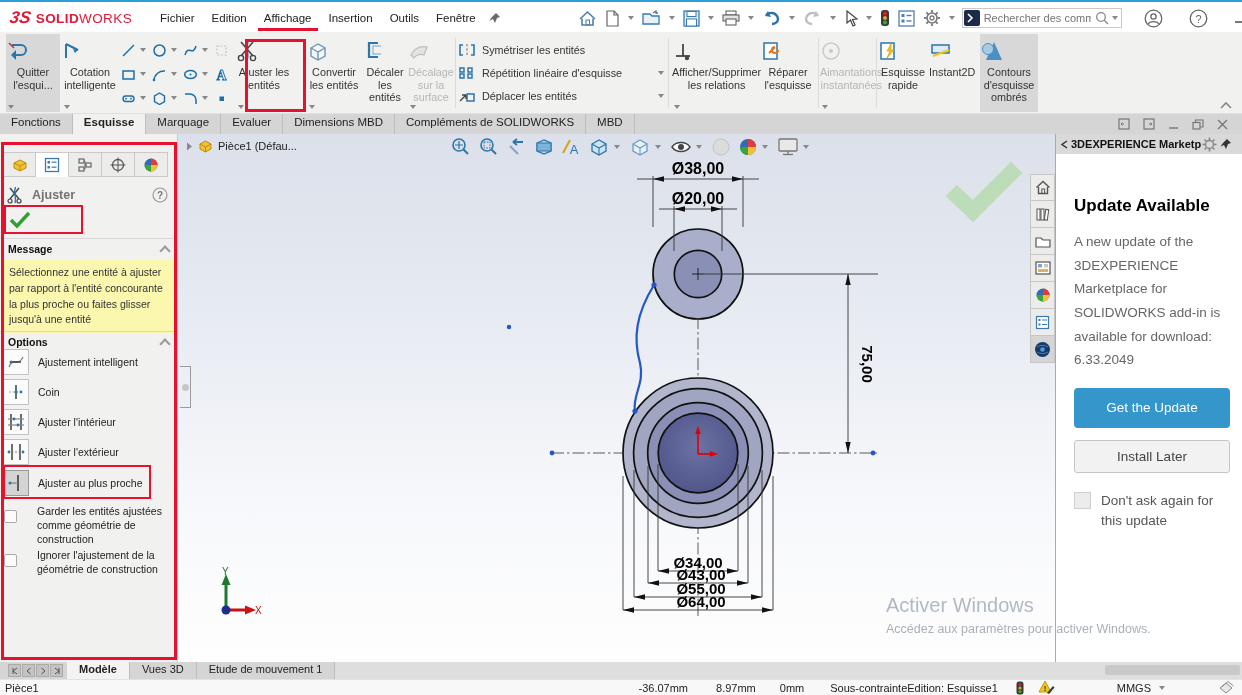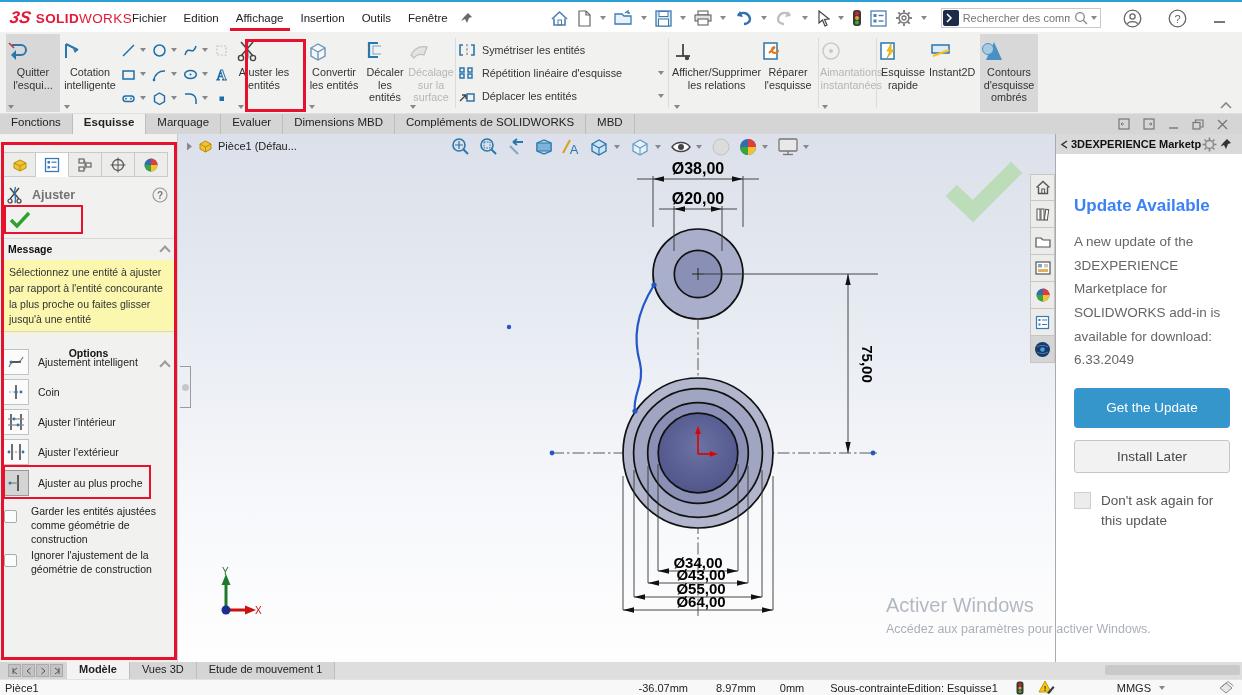--- a/index.html
+++ b/index.html
@@ -6,28 +6,28 @@
   html,body { width:1242px; height:695px; overflow:hidden; }
   body { font-family:"Liberation Sans","DejaVu Sans",sans-serif; font-size:11.5px; color:#222; background:#fff; }
   .app { position:relative; width:1242px; height:695px; background:#fff; border-top:2px solid #2ba0d4; }
 
   
   .titlebar { position:absolute; left:0; top:2px; width:100%; height:28px; background:#fff; display:flex; align-items:center; }
   .logo { display:flex; align-items:baseline; margin-left:10px; color:#e31837; white-space:nowrap; }
   .logo .mark { font-style:italic; font-weight:bold; font-size:17px; transform:skewX(-10deg); margin-right:5px; }
   .logo .solid { font-weight:bold; font-size:13.5px; letter-spacing:.4px; }
   .logo .works { font-weight:normal; font-size:13.5px; letter-spacing:.4px; }
-  .menus { display:flex; gap:17px; }
+  .menus { display:flex; gap:17px; margin-left:28px; }
   .menus span { cursor:default; position:relative; }
   .menus span.u-red::after { content:""; position:absolute; left:-6px; right:-6px; bottom:-7px; height:3px; background:#e8112d; }
   .pin-icon { margin-left:12px; }
   .qat { display:flex; align-items:center; gap:4px; margin-left:74px; }
   .qat .tbtn { display:flex; align-items:center; padding:2px 2px; }
   .caret { width:0; height:0; border-left:3.5px solid transparent; border-right:3.5px solid transparent; border-top:4px solid #888; margin:0 2px; }
-  .searchbox { display:flex; align-items:center; width:160px; height:20px; border:1px solid #c9c9c9; background:#fff; margin-left:12px; padding:1px; }
+  .searchbox { display:flex; align-items:center; width:160px; height:20px; border:1px solid #c9c9c9; background:#fff; margin-left:5px; padding:1px; }
   .searchbox .sicon { width:16px; height:16px; background:#1d2a4a; border-radius:2px; display:flex; align-items:center; justify-content:center; }
   .searchbox input { border:none; outline:none; flex:1; font-size:11px; color:#555; min-width:0; padding:0 4px; font-family:inherit; }
   .win-ctl { display:flex; align-items:center; gap:26px; margin-left:22px; color:#555; }
 
   
   .ribbon { position:absolute; left:0; top:30px; width:100%; height:82px; background:#f1f1f0; border-bottom:1px solid #e0e0e0; }
   .rbtn { position:absolute; top:2px; height:78px; display:flex; flex-direction:column; align-items:flex-start; text-align:center; font-size:10.8px; line-height:1.18; color:#333; padding-top:4px; }
   .rbtn .ricon { height:26px; display:flex; align-items:center; }
   .rbtn .rlabel { margin-top:2px; }
   .rbtn .caret { margin-top:auto; margin-bottom:3px; }
@@ -60,42 +60,42 @@
   .pm-title { position:absolute; left:6px; top:52px; display:flex; align-items:center; gap:6px; font-size:12.5px; font-weight:bold; color:#737373; width:166px; }
   .pm-help { margin-left:auto; margin-right:4px; }
   .pm-check { position:absolute; left:8px; top:76px; }
   .pm-div { position:absolute; left:0; width:100%; height:1px; background:#d8d8d8; }
   .sec-head { position:absolute; left:0; width:100%; padding:3px 8px; font-weight:bold; color:#111; display:flex; align-items:center; }
   .chev-up { margin-left:auto; width:8px; height:8px; border-left:2px solid #9a9a9a; border-top:2px solid #9a9a9a; transform:rotate(45deg); margin-top:3px; }
   .msgbox { position:absolute; left:3px; top:126px; width:172px; background:#fbf7af; padding:5px 6px; line-height:1.5; color:#333; }
   .optrow { position:absolute; left:3px; display:flex; align-items:center; gap:9px; height:30px; width:170px; }
   .optbox { width:26px; height:26px; border:1px solid #c2c2c2; background:#fbfbfb; display:flex; align-items:center; justify-content:center; flex:none; }
   .optrow.sel .optbox { background:#d4d4d4; border-color:#9a9a9a; }
-  .cbrow { position:absolute; left:4px; display:flex; gap:14px; width:170px; line-height:1.35;justify-content:space-between; }
+  .cbrow { position:absolute; left:4px; display:flex; gap:20px; width:170px; line-height:1.35;justify-content:space-between; }
   .cb { width:13px; height:13px; border:1px solid #ababab; background:#fbfbfb; border-radius:2px; flex:none; margin-top:6px; }
 
   
   .canvas { position:absolute; left:178px; top:0; width:877px; height:528px;
     background:linear-gradient(180deg,#dbe0ea 0%,#e7ebf2 35%,#f7f8fb 70%,#fefefe 100%); overflow:hidden; }
   .breadcrumb { position:absolute; left:8px; top:5px; display:flex; align-items:center; gap:5px; font-size:11px; color:#222; }
   .hud { position:absolute; left:272px; top:2px; display:flex; align-items:center; gap:7px; }
   .hud .hic { display:flex; align-items:center; gap:2px; }
   .splitter { position:absolute; left:2px; top:232px; width:11px; height:42px; border:1px solid #9b9b9b; border-left:none; background:#eceff3; display:flex; align-items:center; justify-content:center; }
   .splitter .dot { width:7px; height:7px; border-radius:50%; background:#c7c7c7; }
   .tp-strip { position:absolute; right:0; top:40px; width:25px; display:flex; flex-direction:column; }
   .tp-cell { width:25px; height:27px; background:#ececeb; border:1px solid #c6c6c6; border-top:none; display:flex; align-items:center; justify-content:center; }
   .tp-cell:first-child { border-top:1px solid #c6c6c6; }
   .tp-cell.active { background:#d5d5d5; }
   .triad { position:absolute; left:28px; top:432px; }
 
   
   .taskpane { position:absolute; left:1055px; top:0; width:187px; height:528px; background:#fff; border-left:1px solid #aaa; }
   .tp-head { height:20px; background:#d9d9d9; display:flex; align-items:center; font-weight:bold; font-size:11px; padding:0 4px; color:#111; white-space:nowrap; overflow:hidden; }
   .tp-body { padding:14px 12px 0 18px; }
-  .tp-title { font-size:17px; font-weight:bold; color:#3b82f6; margin-top:28px; }
+  .tp-title { font-size:17px; font-weight:bold; color:#000000; margin-top:28px; }
   .tp-text { margin-top:14px; font-size:13.5px; color:#666; line-height:1.75; }
   .btn-primary { margin-top:16px; width:156px; height:40px; background:#3596cc; color:#fff; border:none; border-radius:4px; font-size:13.5px; font-family:inherit; }
   .btn-secondary { margin-top:12px; width:156px; height:33px; background:#f2f2f2; color:#444; border:1px solid #c5c5c5; border-radius:3px; font-size:13.5px; font-family:inherit; }
   .tp-cbrow { display:flex; gap:10px; margin-top:18px; font-size:13.5px; color:#555; line-height:1.5; }
   .tp-cb { width:17px; height:17px; background:#ececec; border:1px solid #cfcfcf; flex:none; margin-top:1px; }
 
   
   .doctabs { position:absolute; left:0; top:660px; width:100%; height:17px; background:#d5d5d5; display:flex; align-items:stretch; font-size:11px; }
   .navbtns { display:flex; align-items:center; gap:1px; padding:0 4px 0 8px; }
   .navbtn { width:13px; height:13px; background:#c3c3c3; border:1px solid #ababab; display:flex; align-items:center; justify-content:center; }
@@ -615,21 +615,21 @@
       </div>
       <div class="pm-div" style="top:104px;"></div>
 
       <div class="sec-head" style="top:106px;">
         <span>Message</span>
         <span class="chev-up"></span>
       </div>
       <div class="msgbox">Sélectionnez une entité à ajuster par rapport à l'entité concourante la plus proche ou faites glisser jusqu'à une entité</div>
       <div class="pm-div" style="top:197px;"></div>
 
-      <div class="sec-head" style="top:210px;flex-direction:column;">
+      <div class="sec-head" style="top:199px;">
         <span>Options</span>
         <span class="chev-up"></span>
       </div>
 
       <div class="optrow" style="top:213px;text-align:center;">
         <span class="optbox">
             <svg width="20" height="20" viewBox="0 0 20 20">
               <path d="M3,15 C7,4 12,16 17,5" fill="none" stroke="#888" stroke-width="1.4"></path>
               <line x1="5" y1="10" x2="15" y2="10" stroke="#333" stroke-width="1.4"></line>
               <circle cx="5" cy="10" r="1.5" fill="#2b76ad"></circle>

